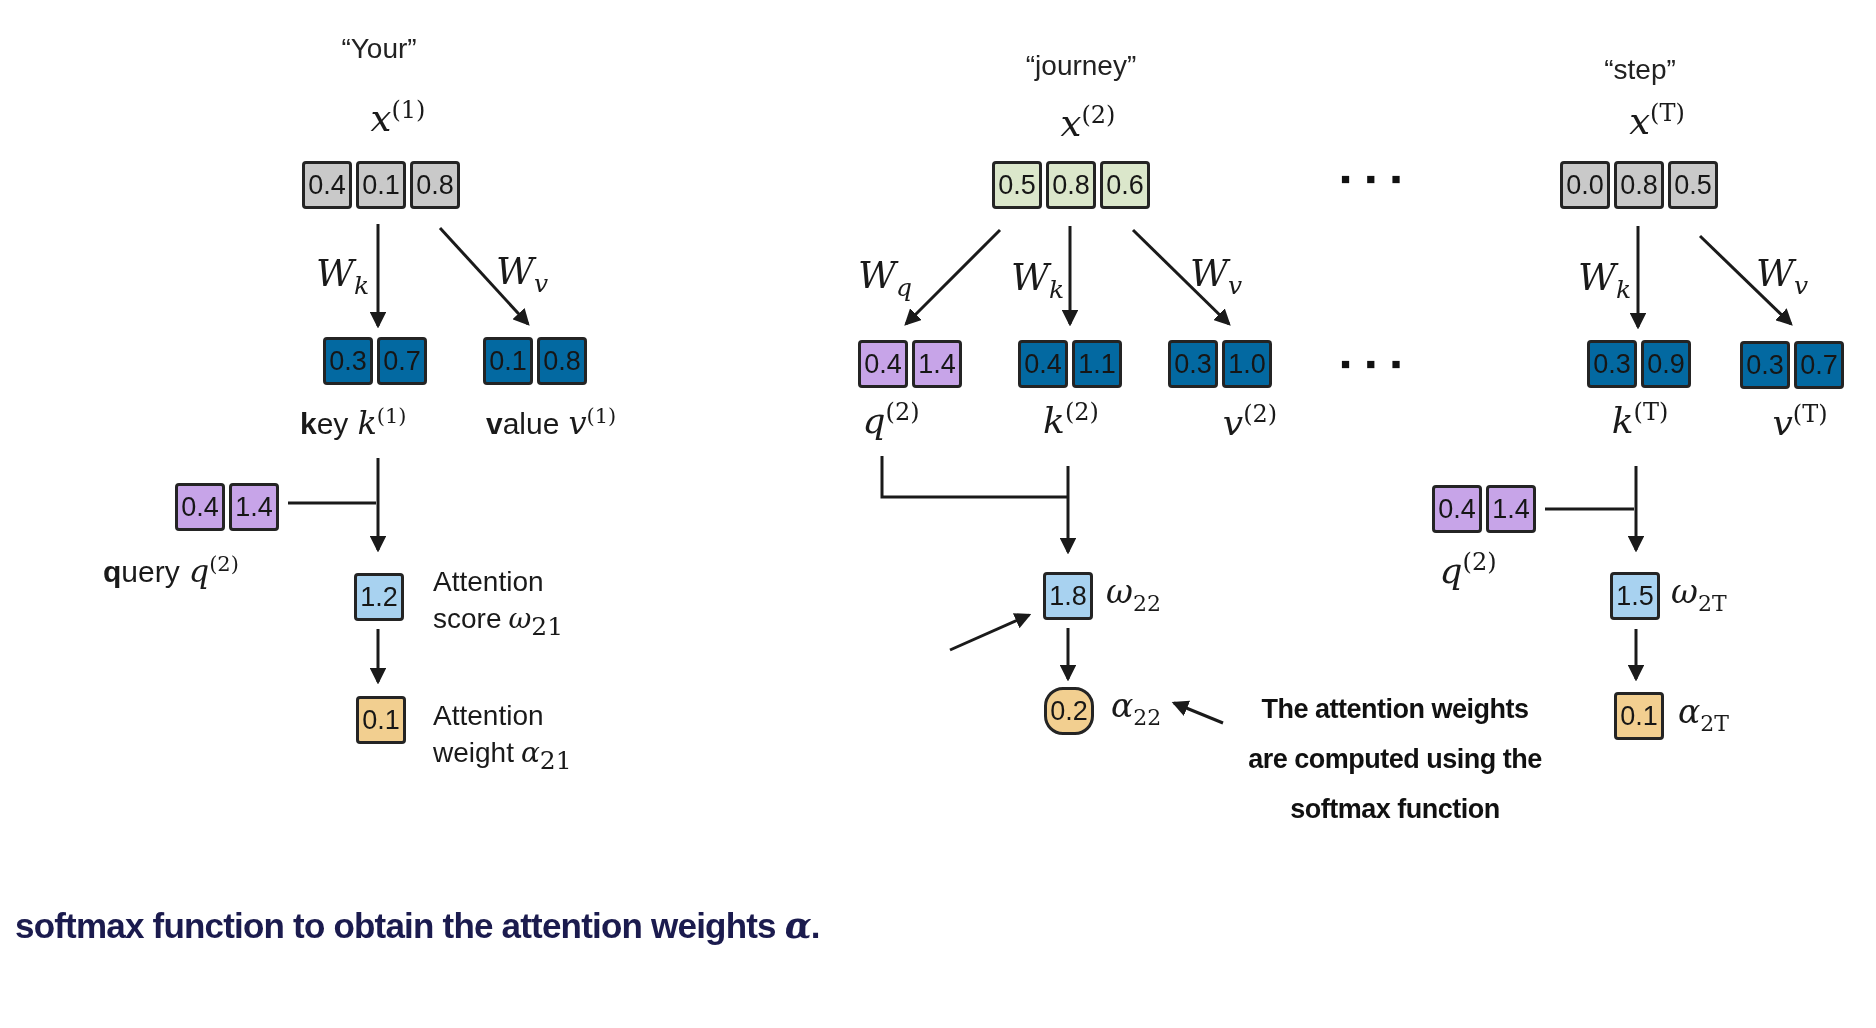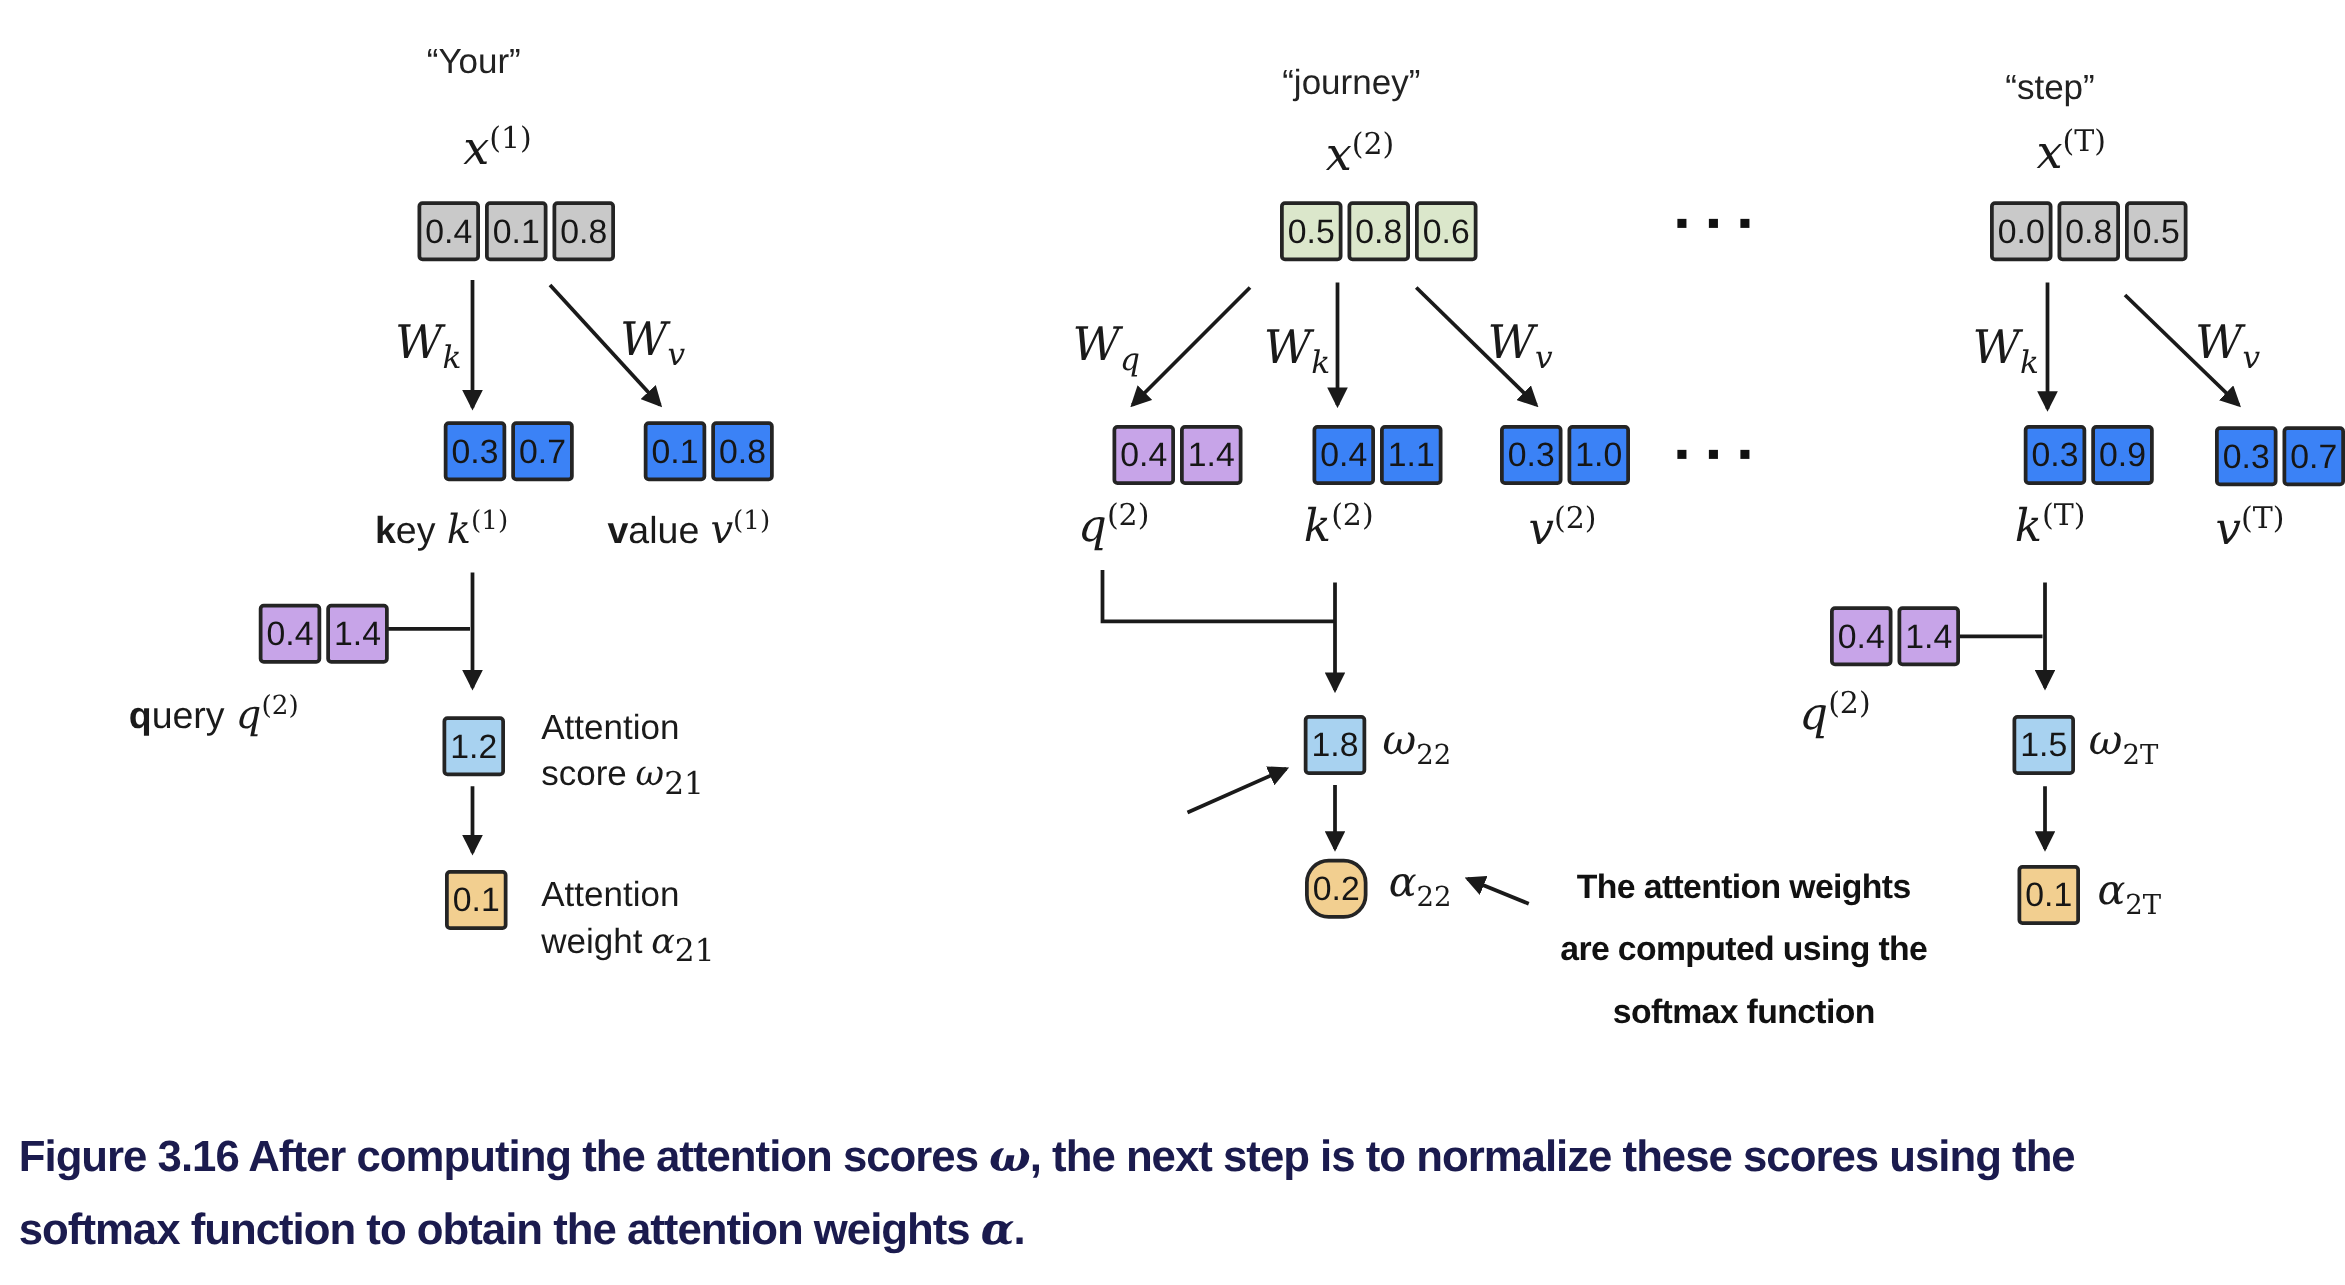--- a/index.html
+++ b/index.html
@@ -1,26 +1,26 @@
 <!DOCTYPE html>
 <html><head>
 <meta charset="utf-8">
 <style>
   html,body{margin:0;padding:0;background:#fff;}
   .fig{position:relative;width:1876px;height:1028px;background:#fff;overflow:hidden;
        font-family:"Liberation Sans",sans-serif;color:#1a1a1a;}
   .abs{position:absolute;}
   .ctr{transform:translateX(-50%);}
   .word{font-size:28px;white-space:nowrap;color:#222;}
-  .vec{display:flex;gap:4px;margin-left:32px;}
+  .vec{display:flex;gap:4px;}
   .cell{width:50px;height:48px;border:3px solid #242424;border-radius:4px;box-sizing:border-box;
         display:flex;align-items:center;justify-content:center;font-size:27px;color:#161616;background:#fff;}
   .g  {background:#c9c9c9;}
   .gr {background:#dbe7cb;}
-  .lav{background:#3b82f6;}
+  .lav{background:#0369a1;}
   .pur{background:#c7a4e8;}
   .blu{background:#a8d2f0;}
   .org{background:#f2cf90;}
   .m{font-family:"DejaVu Serif",serif;font-style:italic;}
   .xl{font-size:37px;white-space:nowrap;}
   .sup{font-family:"DejaVu Serif",serif;font-style:normal;font-size:24px;position:relative;top:-13px;}
   .wl{font-size:37px;white-space:nowrap;}
   .lsub{font-family:"DejaVu Serif",serif;font-style:italic;font-size:25px;position:relative;top:8px;}
   .rowlbl{font-size:36px;white-space:nowrap;}
   .kv{font-size:30px;white-space:nowrap;}
@@ -173,17 +173,16 @@
     <div class="cell pur">0.4</div>
     <div class="cell pur">1.4</div>
   </div>
   <div class="abs ctr rowlbl" style="left:1468px;top:550px;"><i class="m">q</i><span class="sup">(2)</span></div>
   <div class="abs cell blu" style="left:1610px;top:572px;">1.5</div>
   <div class="abs wsym" style="left:1671px;top:572px;"><i class="m">ω</i><span class="nsub">2T</span></div>
   <div class="abs cell org" style="left:1614px;top:692px;">0.1</div>
   <div class="abs wsym" style="left:1678px;top:692px;"><i class="m">α</i><span class="nsub">2T</span></div>
 
   <div class="abs caption" style="left:15px;top:897px;">
-    <div><span>Figure 3.16 After computing the attention scores </span><span class="capm">ω</span><span>, the next step is to normalize these scores using the</span></div>
     <div><span>softmax function to obtain the attention weights </span><span class="capm">α</span><span>.</span></div>
   </div>
 
 </div>
 
 </body></html>

